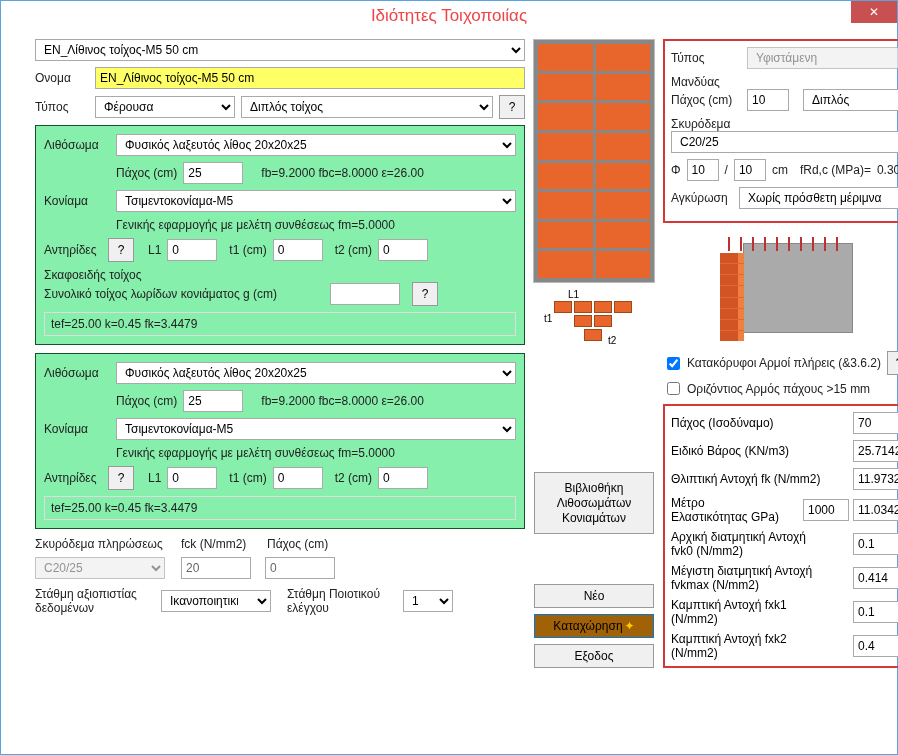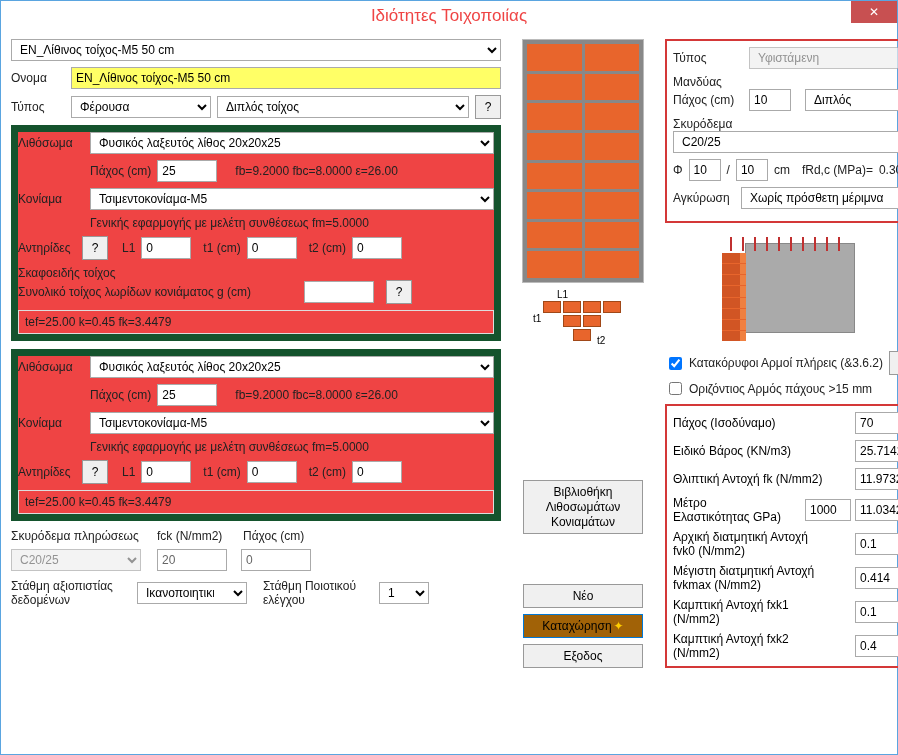--- a/index.html
+++ b/index.html
@@ -1,33 +1,33 @@
 <!DOCTYPE html>
 <html><head>
 <meta charset="utf-8">
 <style>
 * { box-sizing: border-box; font-family: "Segoe UI", Tahoma, sans-serif; font-size: 12px; }
 body { margin: 0; background: #fff; }
 .window { width: 898px; height: 755px; border: 1px solid #5aa5e0; position: relative; background: #fff; }
 .titlebar { height: 30px; background: #fff; display: flex; align-items: center; justify-content: center; position: relative; }
 .titlebar .title { color: #ef4444; font-size: 17px; }
 .close-btn { position: absolute; right: 0; top: 0; width: 46px; height: 22px; background: #c85051; color: #fff; display: flex; align-items: center; justify-content: center; font-size: 14px; cursor: pointer; }
-.content { padding: 8px 10px; display: flex; gap: 17px; }
+.content { padding: 8px 10px; display: flex; gap: 4px; margin-left: 24px; }
 .left-col { flex: 0 0 490px; }
 .mid-col { flex: 0 0 130px; display: flex; flex-direction: column; align-items: center; }
 .right-col { flex: 1; }
 
 select, input[type=text] { border: 1px solid #aaa; background: #fff; padding: 2px 4px; height: 22px; }
 select { padding-right: 16px; }
 .btn { border: 1px solid #999; background: #f0f0f0; padding: 2px 8px; height: 24px; cursor: pointer; display: inline-flex; align-items: center; justify-content: center; }
 .btn-wide { width: 120px; }
 
 .row { display: flex; align-items: center; gap: 6px; margin-bottom: 6px; }
 .lbl { color: #222; }
-.group { border: 7px solid #14532d; padding: 0; margin-bottom: 8px; background: #ef4444; }
+.group { border: 1px solid #14532d; padding: 8px; margin-bottom: 8px; background: #86efac; }
 .highlight-yellow { background: #ffff66 !important; }
 
 .red-border { border: 2px solid #d43838; padding: 6px; }
 
 .brick-wall { width: 122px; height: 244px; border: 1px solid #bbb; position: relative; overflow: hidden; background: #888; }
 .brick-wall .bricks { position: absolute; inset: 4px; display: grid; grid-template-columns: repeat(2,1fr); grid-template-rows: repeat(8,1fr); gap: 3px; background: #888; }
 .brick-wall .bricks div { background: #e8652c; }
 
 .mini-diagram { width: 100px; height: 60px; border: none; position: relative; margin-top: 6px; }
 .mini-diagram .brick-row { position:absolute; display:flex; gap:2px; }
@@ -217,21 +217,21 @@
           </div>
         <div class="brick-row" style="top:40px;left:40px">
             <div class="mb"></div>
           </div>
         <span class="arrow" style="top:24px;left:0">t1</span>
         <span class="arrow" style="top:46px;left:64px">t2</span>
       </div>
 
       <div style="flex:1"></div>
 
-      <button class="btn" style="width:120px;height:54px;white-space:normal;text-align:center;line-height:1.25">
+      <button class="btn" style="width:120px;height:62px;white-space:normal;text-align:center;line-height:1.25">
           <span>Βιβλιοθήκη Λιθοσωμάτων Κονιαμάτων</span>
         </button>
       <div style="height:50px"></div>
       <button class="btn btn-wide">
           <span>Νέο</span>
         </button>
       <div style="height:6px"></div>
       <button class="btn btn-wide" style="background:#a16207;border-color:#0078d7">
           <span>Καταχώρηση</span>
           <span style="color:#ffcc00;margin-left:2px">✦</span>

